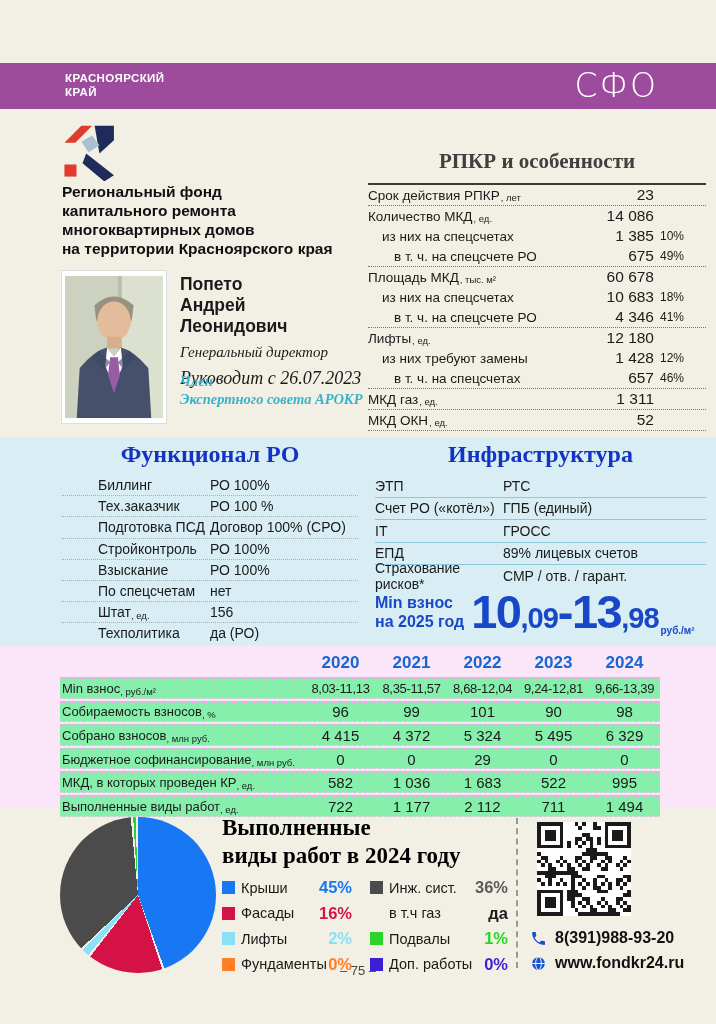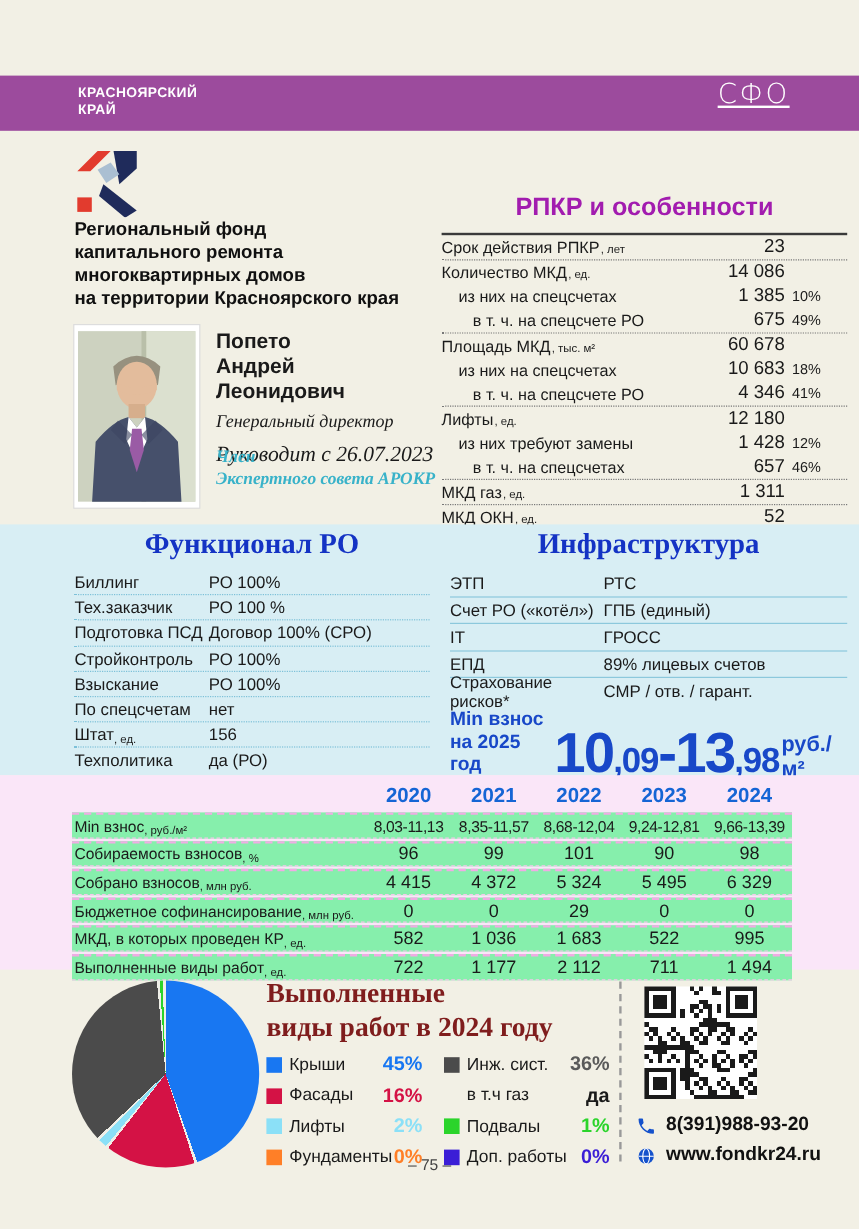--- a/index.html
+++ b/index.html
@@ -6,83 +6,83 @@
   body{
     width:716px;height:1024px;position:relative;overflow:hidden;
     background:#F2F0E5;
     font-family:"Liberation Sans",sans-serif;color:#1A1A1A;
   }
   .pre{white-space:pre-line;}
 
   
   .purple-bar{position:absolute;top:63px;left:0;width:716px;height:46px;background:#9C4B9D;}
   .region{position:absolute;left:65px;top:8px;color:#fff;font-weight:bold;font-size:11.5px;line-height:14px;letter-spacing:.4px;}
-  .district{position:absolute;right:58px;top:3px;color:#fff;font-size:23px;font-weight:300;font-family:"DejaVu Sans",sans-serif;letter-spacing:2px;text-decoration:underline;}
+  .district{position:absolute;right:58px;top:3px;color:#fff;font-size:33px;font-weight:300;font-family:"DejaVu Sans",sans-serif;letter-spacing:2px;}
 
   
   .logo{position:absolute;left:62px;top:121px;width:58px;height:54px;}
   .org-name{position:absolute;left:62px;top:182px;width:305px;font-weight:bold;font-size:15.5px;line-height:19px;color:#101010;}
 
   
   .photo{position:absolute;left:62px;top:271px;width:104px;height:152px;background:#fff;box-shadow:0 0 0 1px #ddd;padding:3px;box-sizing:border-box;}
   .photo svg{width:100%;height:100%;display:block;}
   .d-name{position:absolute;left:180px;top:274px;font-size:17.5px;font-weight:bold;line-height:21px;}
   .d-role{position:absolute;left:180px;top:344px;font-style:italic;font-size:15px;font-family:"Liberation Serif",serif;}
   .d-tenure{position:absolute;left:180px;top:368px;font-style:italic;font-size:18px;font-family:"Liberation Serif",serif;}
   .d-member{position:absolute;left:180px;top:372px;color:#38B2C9;font-weight:bold;font-style:italic;font-size:14.5px;line-height:18px;font-family:"Liberation Serif",serif;}
 
   
   .rpkr{position:absolute;left:368px;top:145px;width:338px;}
-  .rpkr-title{text-align:center;color:#a21caf;font-family:Liberation Sans, sans-serif;font-weight:bold;font-size:21px;margin:16px 0 9px 0;}
+  .rpkr-title{text-align:center;color:#404040;font-family:Liberation Serif, serif;font-weight:bold;font-size:21px;margin:4px 0 9px 0;}
   .rpkr-table{border-top:2px solid #3a3a3a;border-bottom:1px dotted #777;}
   .rpkr-row{display:flex;align-items:center;height:20px;}
   .rpkr-row.sep{border-top:1px dotted #777;}
   .rpkr-row .label{font-size:13.5px;}
   .rpkr-row.i1 .label{padding-left:14px;}
   .rpkr-row.i2 .label{padding-left:26px;}
   .rpkr-row .unit{font-size:9.5px;position:relative;top:2px;padding-left:1px;}
   .rpkr-row .val{flex:1;text-align:right;font-size:15.5px;}
   .rpkr-row .pct{width:52px;text-align:left;font-size:12px;padding-left:6px;box-sizing:border-box;}
 
   
   .cyan-band{position:absolute;top:437px;left:0;width:716px;height:209px;background:#D8EEF4;}
   .sec-title{color:#1433C4;font-family:"Liberation Serif",serif;font-weight:bold;font-size:24px;text-align:center;margin:0 0 7px 0;}
   .func{position:absolute;left:62px;top:441px;width:296px;}
   .func-row{display:flex;align-items:center;height:20.2px;}
   .func-row:not(:last-child){border-bottom:1px dotted #7CC0D8;}
-  .func-row .label{width:112px;font-size:14px;}
+  .func-row .label{width:112px;font-size:14px;margin-left:36px;}
   .func-row .val{font-size:14px;}
   .func-row .unit{font-size:9.5px;position:relative;top:2px;}
   .infra{position:absolute;left:375px;top:441px;width:331px;}
   .infra-row{display:flex;align-items:center;height:21.5px;}
   .infra-row:not(:last-child){border-bottom:1px solid #8CC8DC;}
   .infra-row .label{width:128px;font-size:14px;}
   .infra-row .val{font-size:14px;}
 
   .fee{position:absolute;left:375px;top:590px;width:331px;display:flex;align-items:flex-end;color:#1848C8;}
   .fee-label{font-size:16px;font-weight:bold;line-height:19px;padding-bottom:9px;}
   .fee-value{font-weight:bold;font-size:47px;line-height:44px;letter-spacing:-1.5px;margin-left:7px;white-space:nowrap;}
   .fee-value .fee-small{font-size:29px;letter-spacing:-1px;}
-  .fee-unit{font-size:18px;font-weight:bold;padding-bottom:4px;margin-left:2px;}
+  .fee-unit{font-size:10px;font-weight:bold;padding-bottom:4px;margin-left:2px;}
 
   
   .pink-band{position:absolute;top:646px;left:0;width:716px;height:162px;background:#FAE6F8;}
   .yearly{position:absolute;left:60px;top:651px;width:600px;}
   .y-head{display:flex;height:24px;align-items:center;}
   .y-head .spacer{width:245px;}
   .y-head .ycol{flex:1;text-align:center;color:#1565D5;font-weight:bold;font-size:17px;}
   .yearly-row{display:flex;align-items:center;height:18.6px;background:#86efac;margin-top:2px;border-top:2px dashed #F0ACE4;border-bottom:1px dashed #F5C8EC;}
   .yearly-row .label{width:245px;font-size:13px;box-sizing:border-box;padding-left:2px;white-space:nowrap;}
   .yearly-row .unit{font-size:9.5px;position:relative;top:2px;}
   .yearly-row .ycell{flex:1;text-align:center;font-size:15px;}
   .yearly-row.range .ycell{font-size:13px;letter-spacing:-0.3px;}
 
   
   .pie{position:absolute;left:60px;top:817px;width:156px;height:156px;border-radius:50%;}
-  .bottom-title{position:absolute;left:222px;top:814px;width:300px;color:#7f1d1d;font-family:"Liberation Serif",serif;font-weight:bold;font-size:23px;line-height:28px;}
+  .bottom-title{position:absolute;left:222px;top:814px;width:300px;color:#000000;font-family:"Liberation Serif",serif;font-weight:bold;font-size:23px;line-height:28px;}
   .legend{position:absolute;left:222px;top:875px;display:flex;}
   .legend-col{display:flex;flex-direction:column;}
   .legend-col.c1{width:130px;margin-right:18px;}
   .legend-col.c2{width:138px;}
   .legend-item{display:flex;align-items:center;height:25.5px;}
   .swatch{width:13px;height:13px;margin-right:6px;flex:none;}
   .legend-item.indent .swatch{visibility:hidden;margin-right:0;width:5px;}
   .legend-item.indent .l-label{padding-left:14px;}
   .l-label{font-size:14.5px;}
   .l-pct{margin-left:auto;font-size:16.5px;font-weight:bold;font-family:"Liberation Sans",sans-serif;}

